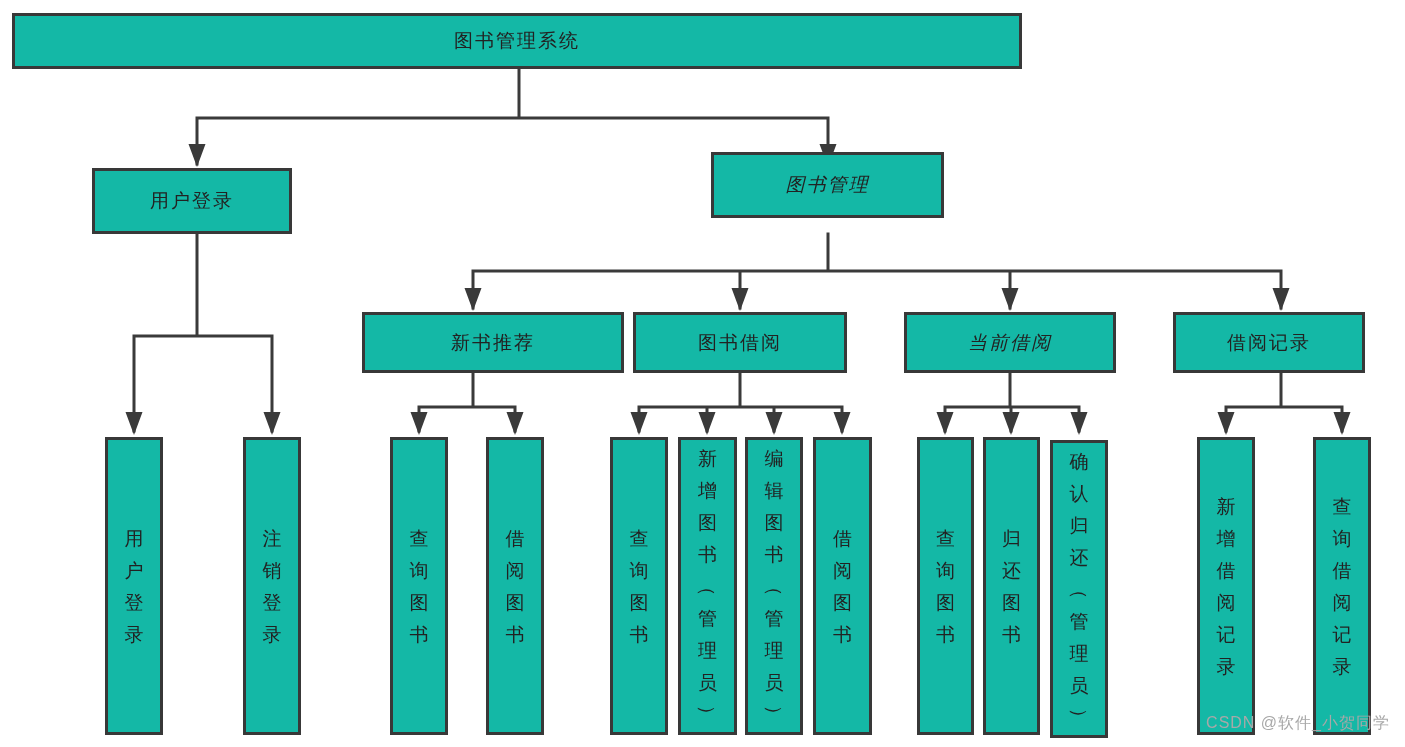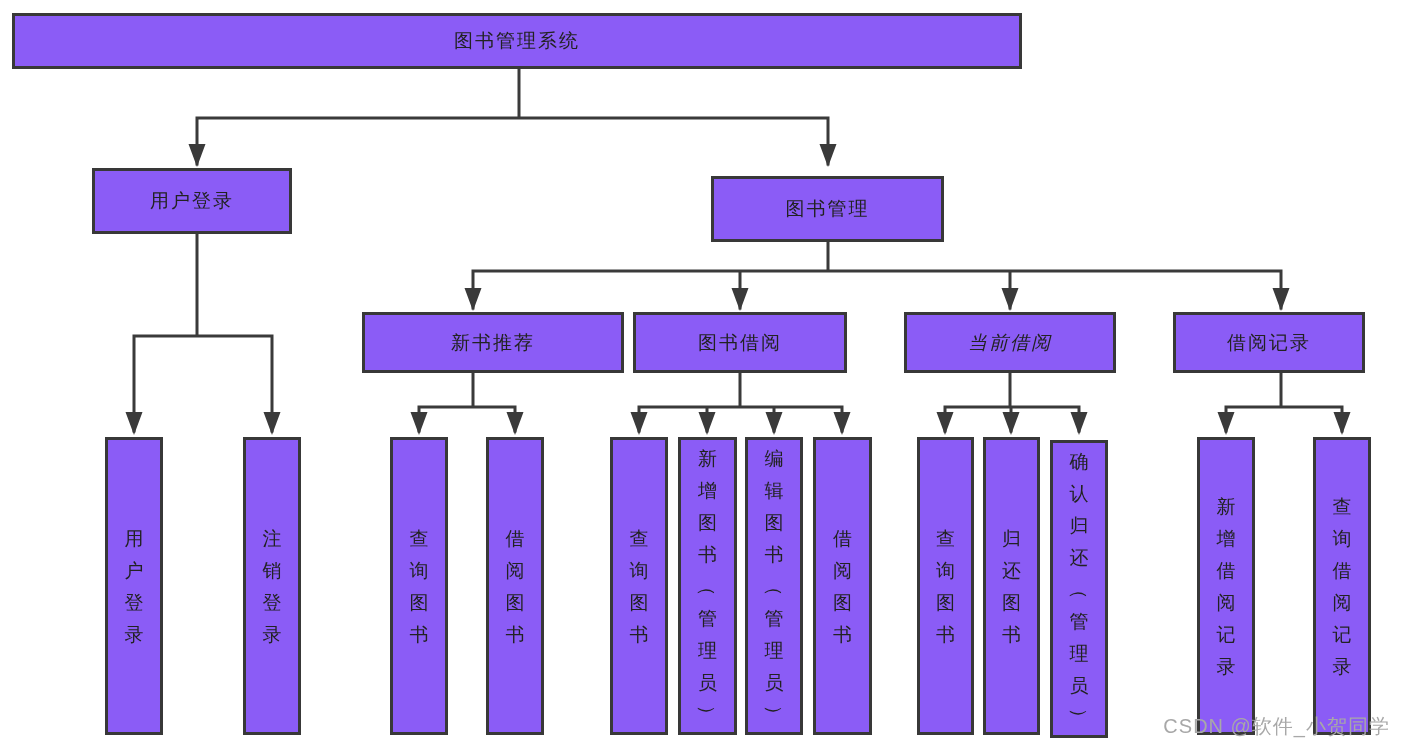--- a/index.html
+++ b/index.html
@@ -17,35 +17,35 @@
     background:var(--background);
     font-family:"Liberation Sans","DejaVu Sans",sans-serif;
     overflow:hidden;
   }
   .connectors{position:absolute;left:0;top:0;width:1405px;height:747px;}
   .connectors .lines{fill:none;stroke:var(--line);stroke-width:3;stroke-linecap:square;}
   .connectors .arrows{fill:var(--line);stroke:none;}
   .node{
     position:absolute;box-sizing:border-box;
     border:3px solid var(--box_border);
-    background:#8b5cf6;color:var(--text);
+    background:#14b8a6;color:var(--text);
     display:flex;align-items:center;justify-content:center;
     font-size:19px;letter-spacing:2px;
     white-space:nowrap;
   }
   .leaf{
     flex-direction:column;justify-content:center;
     gap:13px;letter-spacing:0;
     border-width:3px;
   }
   .vchar{display:block;line-height:1;height:19px;width:19px;text-align:center;}
   .vchar.rot{transform:rotate(90deg);}
   .watermark{
     position:absolute;right:15px;top:713px;
-    font-size:20px;color:var(--watermark);
+    font-size:16px;color:var(--watermark);
     letter-spacing:1px;z-index:5;
   }
 </style>
 </head>
 <body>
 
 <div class="canvas">
 
   <svg class="connectors" viewBox="0 0 1405 747" xmlns="http://www.w3.org/2000/svg" aria-hidden="true">
     <path class="lines" d="
@@ -65,21 +65,21 @@
       M630.5 412L647.5 412L639 435Z M698.5 412L715.5 412L707 435Z
       M765.5 412L782.5 412L774 435Z M833.5 412L850.5 412L842 435Z
       M936.5 412L953.5 412L945 435Z M1002.5 412L1019.5 412L1011 435Z
       M1070.5 412L1087.5 412L1079 435Z
       M1217.5 412L1234.5 412L1226 435Z M1333.5 412L1350.5 412L1342 435Z"></path>
   </svg>
 
   <div class="node" style="left:12px;top:13px;width:1010px;height:56px;">图书管理系统</div>
 
   <div class="node" style="left:92px;top:168px;width:200px;height:66px;">用户登录</div>
-  <div class="node" style="left:711px;top:176px;width:233px;height:66px;">图书管理</div>
+  <div class="node" style="left:711px;top:152px;width:233px;height:66px;font-style:italic;">图书管理</div>
 
   <div class="node" style="left:362px;top:312px;width:262px;height:61px;">新书推荐</div>
   <div class="node" style="left:633px;top:312px;width:214px;height:61px;">图书借阅</div>
   <div class="node" style="left:904px;top:312px;width:212px;height:61px;font-style:italic;">当前借阅</div>
   <div class="node" style="left:1173px;top:312px;width:192px;height:61px;">借阅记录</div>
 
   <div class="node leaf" style="left:105px;top:437px;width:58px;height:298px;">
       <span class="vchar">用</span>
       <span class="vchar">户</span>
       <span class="vchar">登</span>

